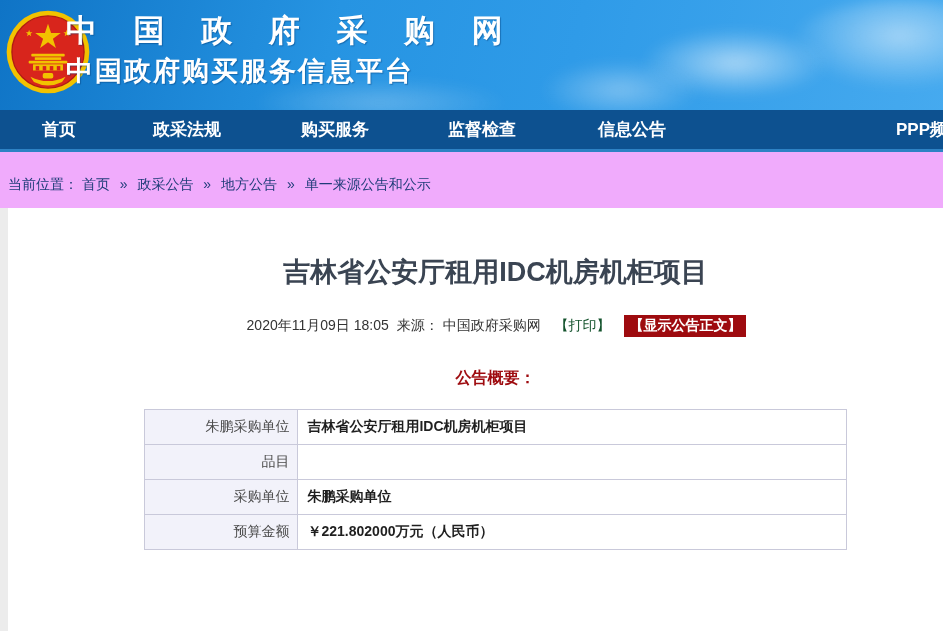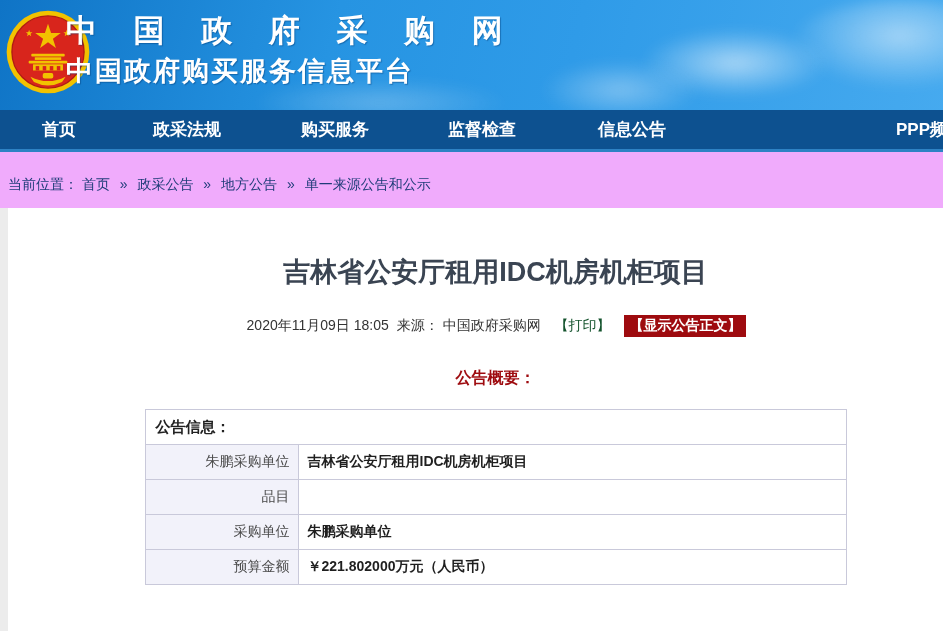--- a/index.html
+++ b/index.html
@@ -198,23 +198,20 @@
     <div class="summary-heading">公告概要：</div>
 
     <table class="info-table">
       <colgroup>
           <col style="width:153px">
           <col style="width:197px">
           <col style="width:153px">
           <col style="width:198px">
         </colgroup>
       <tbody>
-          <tr>
-        <td class="th-row" colspan="4">公告信息：</td>
-      </tr>
       <tr>
         <td class="lbl">朱鹏采购单位</td>
         <td class="val" colspan="3">吉林省公安厅租用IDC机房机柜项目</td>
       </tr>
       <tr>
         <td class="lbl">品目</td>
         <td class="val" colspan="3"></td>
       </tr>
       <tr>
         <td class="lbl">采购单位</td>

